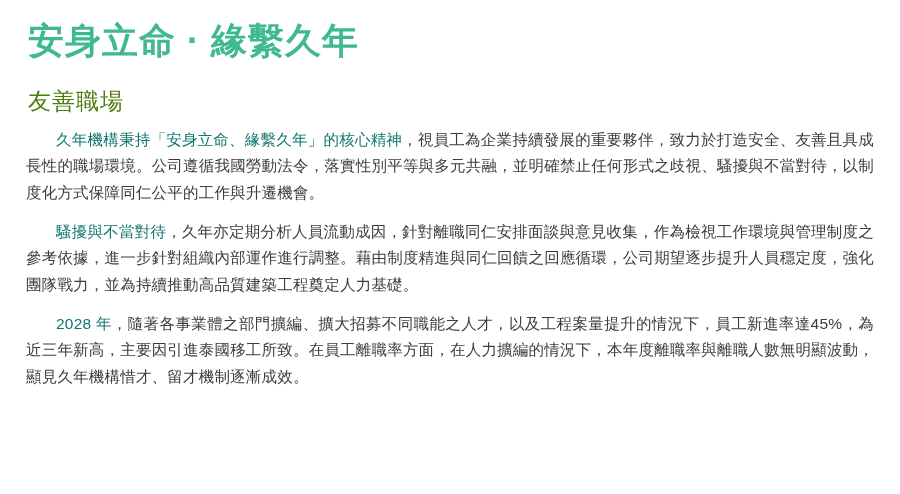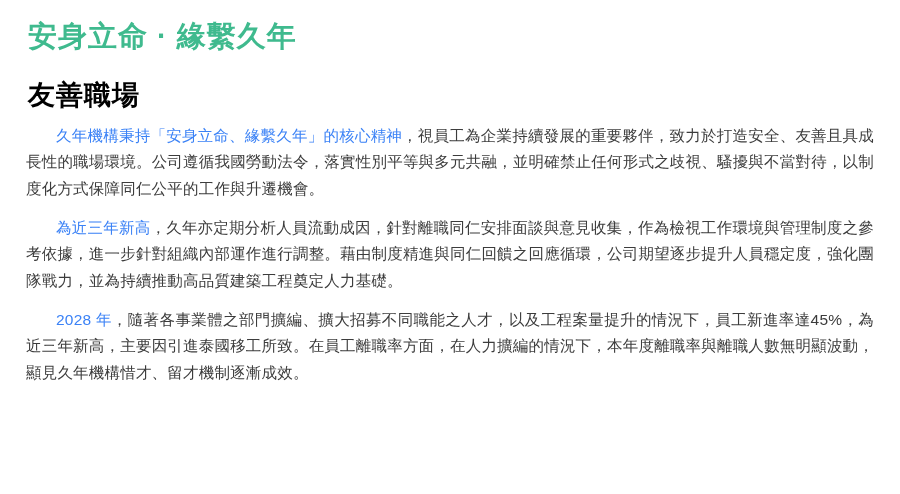--- a/index.html
+++ b/index.html
@@ -15,31 +15,31 @@
     overflow: hidden;
   }
   .page {
     position: relative;
     width: 900px;
     height: 494px;
     box-sizing: border-box;
     padding: 18px 26px 0 26px;
   }
   .doc-title {
-    font-size: 29px;
+    font-size: 36px;
     font-weight: bold;
     color: #3fba8e;
     letter-spacing: 1px;
     margin: 0 0 0 2px;
     line-height: 1.3;
   }
   .section-heading {
-    font-size: 27px;
-    font-weight: bold;
-    color: #000000;
+    font-size: 23px;
+    font-weight: normal;
+    color: #4d7c0f;
     letter-spacing: 1px;
     margin: 22px 0 10px 2px;
     line-height: 1.3;
   }
   .body-block {
     margin: 0 0 13px 0;
   }
   .para {
     font-size: 15.5px;
     line-height: 1.72;
@@ -48,42 +48,42 @@
     text-justify: inter-ideograph;
     margin: 0 0 12px 0;
     text-indent: 0;
     letter-spacing: 0.2px;
   }
   .para .indent {
     display: inline-block;
     width: 30px;
   }
   .lead-green {
-    color: #3b82f6;
+    color: #0f766e;
     font-weight: normal;
   }
 </style>
 </head>
 <body>
 
 <div class="page">
 
   <h1 class="doc-title">安身立命 · 緣繫久年</h1>
 
   <h2 class="section-heading">友善職場</h2>
 
   <div class="body-block">
 
     <p class="para">
       <span class="indent"></span><span class="lead-green">久年機構秉持「安身立命、緣繫久年」的核心精神</span><span>，視員工為企業持續發展的重要夥伴，致力於打造安全、友善且具成長性的職場環境。公司遵循我國勞動法令，落實性別平等與多元共融，並明確禁止任何形式之歧視、騷擾與不當對待，以制度化方式保障同仁公平的工作與升遷機會。</span>
     </p>
 
 
     <p class="para">
-      <span class="indent"></span><span class="lead-green">為近三年新高</span><span>，久年亦定期分析人員流動成因，針對離職同仁安排面談與意見收集，作為檢視工作環境與管理制度之參考依據，進一步針對組織內部運作進行調整。藉由制度精進與同仁回饋之回應循環，公司期望逐步提升人員穩定度，強化團隊戰力，並為持續推動高品質建築工程奠定人力基礎。</span>
+      <span class="indent"></span><span class="lead-green">騷擾與不當對待</span><span>，久年亦定期分析人員流動成因，針對離職同仁安排面談與意見收集，作為檢視工作環境與管理制度之參考依據，進一步針對組織內部運作進行調整。藉由制度精進與同仁回饋之回應循環，公司期望逐步提升人員穩定度，強化團隊戰力，並為持續推動高品質建築工程奠定人力基礎。</span>
     </p>
 
     <p class="para">
       <span class="indent"></span><span class="lead-green">2028 年</span><span>，隨著各事業體之部門擴編、擴大招募不同職能之人才，以及工程案量提升的情況下，員工新進率達45%，為近三年新高，主要因引進泰國移工所致。在員工離職率方面，在人力擴編的情況下，本年度離職率與離職人數無明顯波動，顯見久年機構惜才、留才機制逐漸成效。</span>
     </p>
 
   </div>
 </div>
 
 </body></html>

